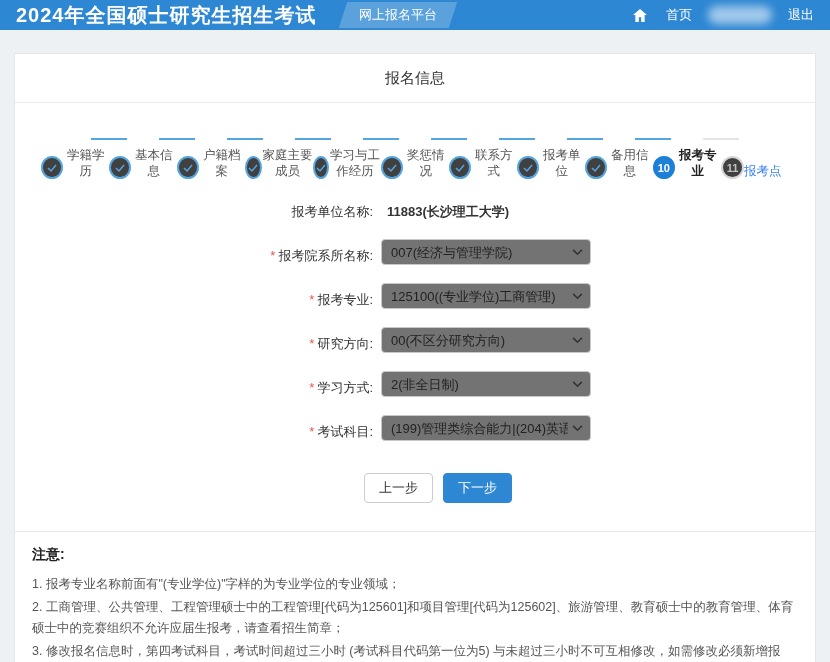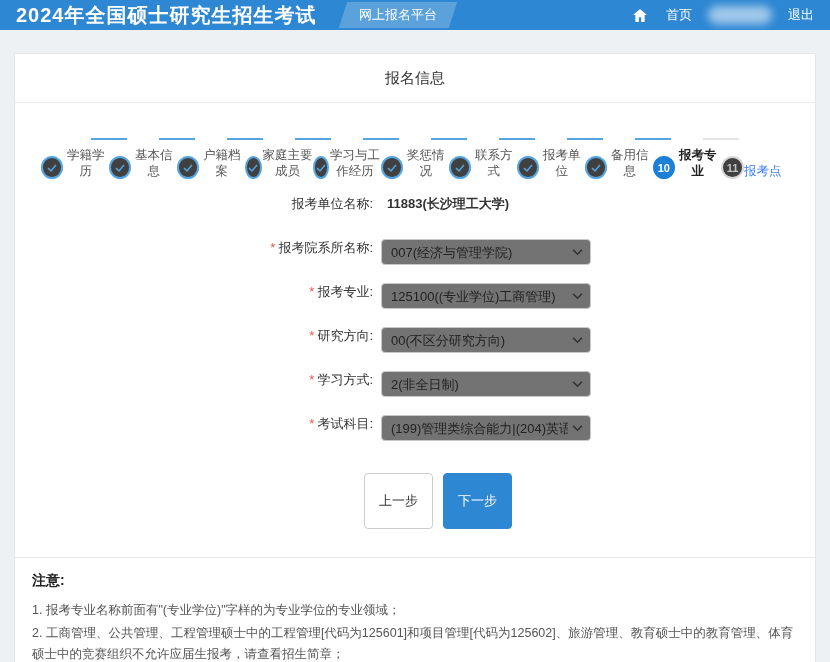--- a/index.html
+++ b/index.html
@@ -59,35 +59,35 @@
   .step.current .s-circle{background:var(--step-active); border-color:var(--step-active); color:#fff;}
   .step.todo .s-circle{border-color:#d6d6d6; color:#c2c2c2;}
   .s-label{
     margin-top:5px; font-size:12.5px; color:#555; text-align:center;
     max-width:66px; line-height:16px;
   }
   .step.current .s-label{color:#222; font-weight:bold;}
   .step.todo .s-label{color:#3b82f6;}
   
   .form{padding-top:16px;}
-  .frow{display:flex; align-items:flex-start; margin-bottom:18px; min-height:26px;}
+  .frow{display:flex; align-items:flex-end; margin-bottom:18px; min-height:26px;}
   .flabel{width:358px; text-align:right; color:#333; flex:none;}
   .req{color:var(--required-red); margin-right:3px;}
   .fctrl{margin-left:8px; position:relative; display:flex; align-items:center;}
   .unit-value{margin-left:6px; color:#333; font-weight:bold;}
   select{
     width:210px; height:26px; border:1px solid #c9c9c9; border-radius:4px;
     background:#737373; font-size:13px; color:#222; padding:0 22px 0 9px;
     appearance:none; -webkit-appearance:none; -moz-appearance:none;
     font-family:"Liberation Sans","DejaVu Sans",sans-serif;
   }
   .chev{position:absolute; right:8px; pointer-events:none; display:flex;}
   .btn-row{display:flex; justify-content:center; gap:10px; padding:14px 0 6px; transform:translateX(23px);}
   .btn{
-    font-size:13px; padding:18px 14px; border-radius:4px; cursor:pointer;
+    font-size:13px; padding:5px 14px; border-radius:4px; cursor:pointer;
     font-family:"Liberation Sans","DejaVu Sans",sans-serif;
   }
   .btn.prev{background:#fff; border:1px solid #ccc; color:#333;}
   .btn.next{background:var(--accent); border:1px solid var(--accent); color:#fff;}
   
   .divider{border:none; border-top:1px solid #e8e8e8; margin-top:22px;}
   .notes{padding:14px 17px 16px;}
   .notes-heading{font-size:14px; font-weight:bold; color:#222; margin-bottom:10px;}
   .note{font-size:12.5px; color:#555; line-height:21px; margin-bottom:2px;}
 </style>

